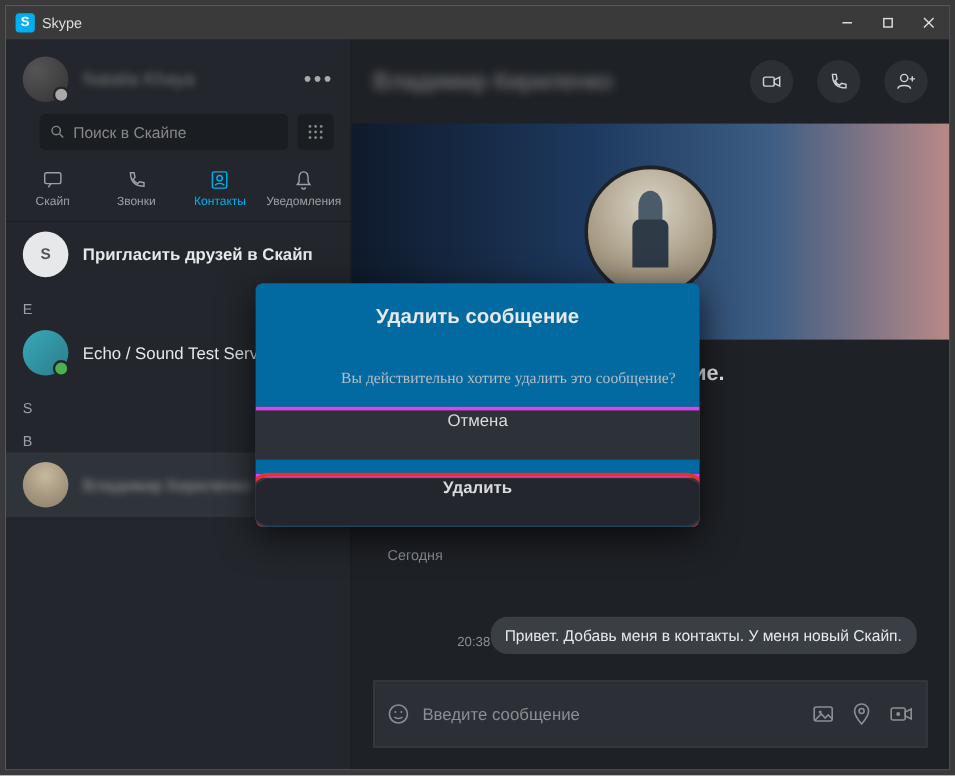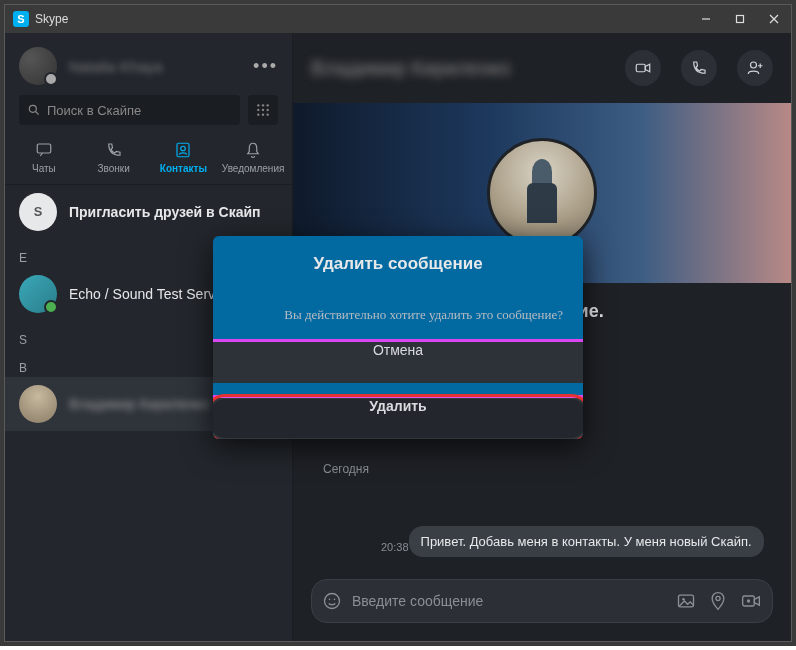--- a/index.html
+++ b/index.html
@@ -15,27 +15,27 @@
   
   .app { display:flex; height: calc(100% - 28px); position:relative; }
   .sidebar { width:288px; background:#23272d; color:#cfd2d6; display:flex; flex-direction:column; position:relative; border-right:1px solid #1a1d21;}
   .main { flex:1; background:#1e2126; color:#cfd2d6; display:flex; flex-direction:column; position:relative;}
   
   .profile-row {display:flex; align-items:center; padding:14px 14px 10px 14px;}
   .avatar-sm{width:38px;height:38px;border-radius:50%;background:radial-gradient(circle at 30% 30%,#555,#333);position:relative;}
   .avatar-sm::after{content:"";position:absolute;width:10px;height:10px;border-radius:50%;background:#aaa;border:2px solid #23272d;bottom:-1px;right:-1px;}
   .profile-name{margin-left:12px;font-size:15px;color:#777;filter:blur(3px);}
   .more-btn{margin-left:auto;color:#aaa;font-size:18px;letter-spacing:2px;}
-  .search-row{display:flex;align-items:center;padding:0 14px 10px 14px;gap:8px;}
+  .search-row{display:flex;align-items:center;padding:0 14px 10px 14px;gap:8px;margin-left:14px;}
   .search-box{flex:1;background:#1a1d21;border-radius:4px;height:30px;display:flex;align-items:center;padding:0 8px;color:#888;font-size:13px;}
   .search-box svg{margin-right:6px;}
   .dialpad-btn{width:30px;height:30px;border-radius:4px;background:#1a1d21;display:flex;align-items:center;justify-content:center;color:#888;}
   .nav-tabs{display:flex;justify-content:space-around;padding:6px 4px 10px 4px;border-bottom:1px solid #1a1d21;}
   .nav-tab{display:flex;flex-direction:column;align-items:center;font-size:10px;color:#9aa0a6;gap:4px;width:60px;}
-  .nav-tab.active{color:#00aff0;font-weight:bold;}
+  .nav-tab.active{color:#00aff0;}
   .nav-tab .icon{font-size:16px;}
   .filter-row{display:flex;align-items:center;padding:12px 14px;font-size:12px;color:#aaa;}
   .filter-row .chev{margin-left:4px;font-size:10px;}
   .add-contact{margin-left:auto;background:#2c3036;border-radius:14px;padding:4px 10px;font-size:12px;color:#cfd2d6;display:flex;align-items:center;gap:4px;}
   .contacts-list{flex:1;overflow:hidden;}
   .contact-item{display:flex;align-items:center;padding:8px 14px;gap:12px;}
   .contact-item.selected{background:#2f343b;}
   .contact-avatar{width:38px;height:38px;border-radius:50%;background:#555;display:flex;align-items:center;justify-content:center;color:#222;font-weight:bold;position:relative;flex-shrink:0;}
   .contact-avatar.online::after{content:"";position:absolute;width:10px;height:10px;border-radius:50%;background:#4caf50;border:2px solid #23272d;bottom:-1px;right:-1px;}
   .contact-item .label{font-size:14px;color:#e6e8ea;}
@@ -55,21 +55,21 @@
   .invite-title{font-size:18px;color:#e6e8ea;font-weight:600;}
   .invite-sub{font-size:13px;color:#a5a9ae;margin-top:6px;}
   
   .messages{flex:1;padding:10px 18px;display:flex;flex-direction:row;}
   .date-divider{display:flex;align-items:center;gap:12px;margin:18px 0 8px 0;color:#8a8f95;font-size:12px;}
   .date-divider::before,.date-divider::after{content:"";flex:1;height:1px;background:#3a3f46;}
   .msg-row{display:flex;justify-content:center;align-items:flex-end;gap:8px;}
   .msg-time{color:#8a8f95;font-size:11px;margin-bottom:4px;align-self:flex-end;}
   .bubble{background:#3a3f46;color:#e6e8ea;padding:8px 12px;border-radius:14px;font-size:13px;max-width:360px;}
   
-  .composer{margin:12px 18px 18px 18px;background:#2c3036;border-radius:16px;height:44px;display:flex;align-items:center;padding:0 10px;gap:10px;color:#8a8f95;border:1px solid #3a3f46;}
+  .composer{margin:12px 18px 18px 18px;background:#2c3036;border-radius:0;height:56px;display:flex;align-items:center;padding:0 10px;gap:10px;color:#8a8f95;border:1px solid #3a3f46;}
   .composer .emoji{font-size:18px;}
   .composer .placeholder{flex:1;font-size:14px;}
   .composer .icons{display:flex;gap:12px;font-size:16px;}
   
   .modal-overlay{position:absolute;inset:0;display:flex;align-items:center;justify-content:center;pointer-events:none;}
   .modal{width:370px;background:#0369a1;border-radius:6px;box-shadow:0 8px 30px rgba(0,0,0,0.7);overflow:hidden;pointer-events:auto;}
   .modal-head{padding:18px 16px 6px 16px;text-align:center;}
   .modal-title{font-size:17px;font-weight:600;color:#e6e8ea;}
   .modal-text{font-size:13px;color:#b8bcc1;margin-top:27px;padding:0 20px 16px 20px;text-align:right;font-family:Liberation Serif, serif;}
   .modal-btn{height:44px;border-top:3px solid #d946ef;display:flex;justify-content:center;font-size:14px;color:#d8dade;background:#2d3138;}
@@ -136,21 +136,21 @@
         </div>
       </div>
       <div class="nav-tabs">
         <div class="nav-tab">
           <span class="icon">
             <svg width="18" height="18" viewBox="0 0 24 24">
                   <rect x="3" y="4" width="18" height="12" rx="2" fill="none" stroke="currentColor" stroke-width="1.6"></rect>
                   <path d="M7 20 L10 16" stroke="currentColor" stroke-width="1.6"></path>
                 </svg>
           </span>
-          <span>Чаты</span>
+          <span>Скайп</span>
         </div>
         <div class="nav-tab">
           <span class="icon">
             <svg width="18" height="18" viewBox="0 0 24 24">
                   <path d="M5 4 C5 14 10 19 20 19 L20 15 L15 14 L13 16 C10 15 9 14 8 11 L10 9 L9 4 Z" fill="none" stroke="currentColor" stroke-width="1.6"></path>
                 </svg>
           </span>
           <span>Звонки</span>
         </div>
         <div class="nav-tab active">

